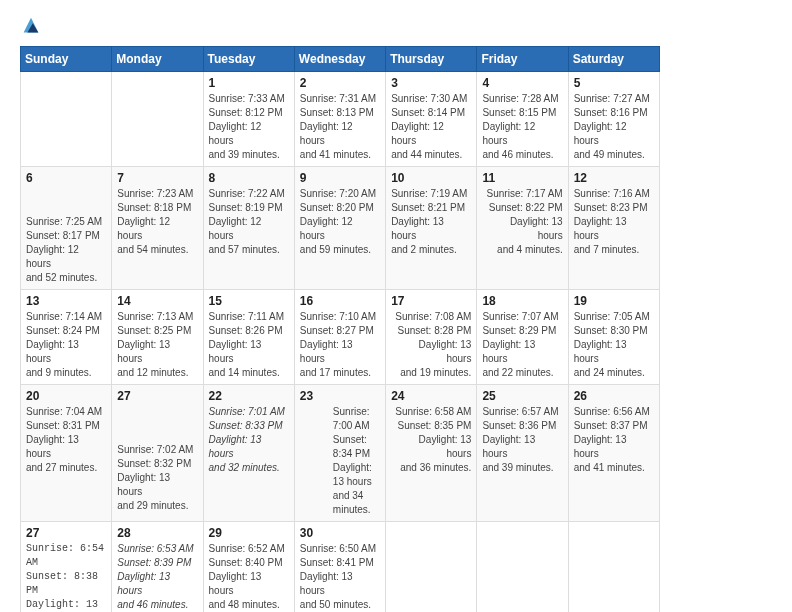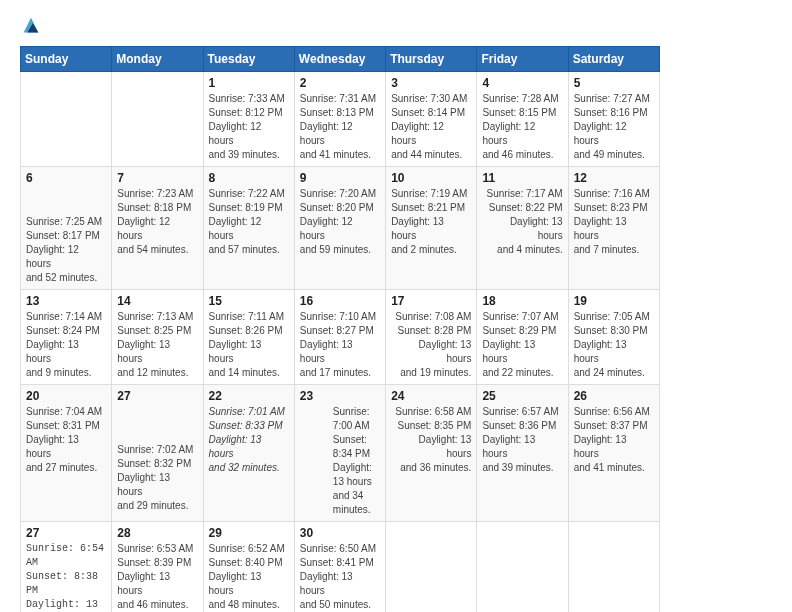--- a/index.html
+++ b/index.html
@@ -331,21 +331,21 @@
         <tr>
           <td>
             <span class="day-number">27</span>
             <div class="day-info" style="white-space: pre-line; font-family: Liberation Mono, monospace;">Sunrise: 6:54 AM
 Sunset: 8:38 PM
 Daylight: 13 hours
 and 43 minutes.</div>
           </td>
           <td>
             <span class="day-number">28</span>
-            <div class="day-info" style="white-space: pre-line;">Sunrise: 6:53 AM
+            <div class="day-info" style="white-space: pre-line; font-style: italic;">Sunrise: 6:53 AM
 Sunset: 8:39 PM
 Daylight: 13 hours
 and 46 minutes.</div>
           </td>
           <td>
             <span class="day-number">29</span>
             <div class="day-info" style="white-space: pre-line;">Sunrise: 6:52 AM
 Sunset: 8:40 PM
 Daylight: 13 hours
 and 48 minutes.</div>

